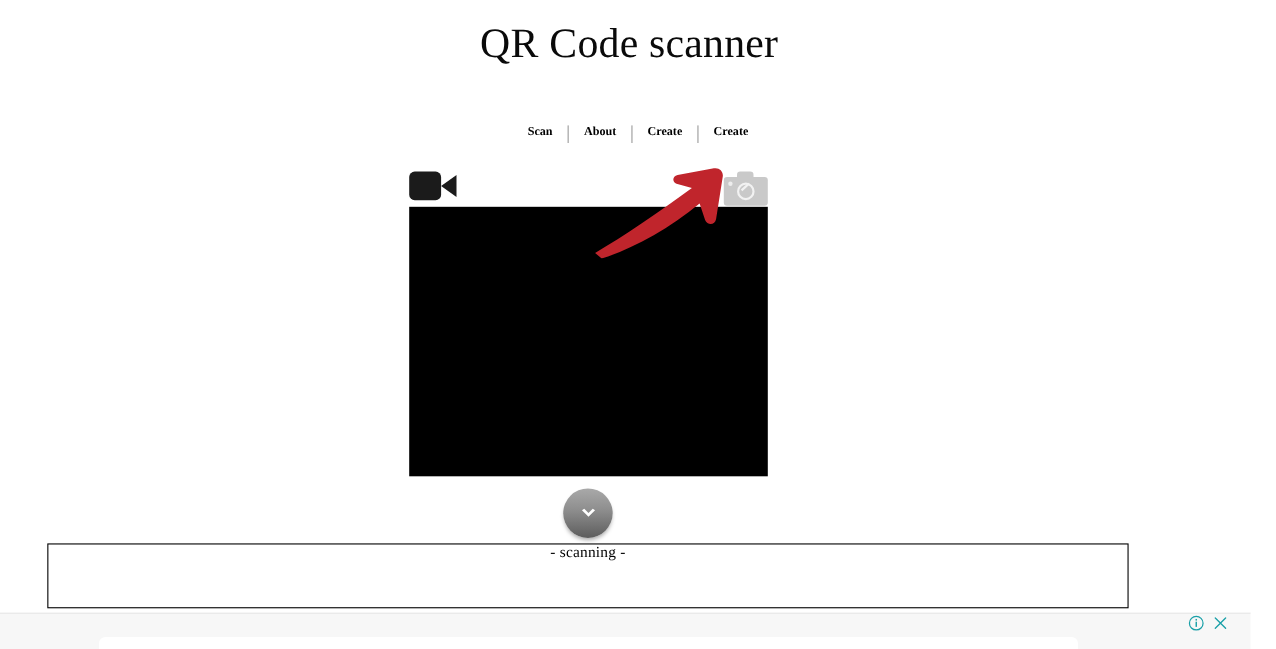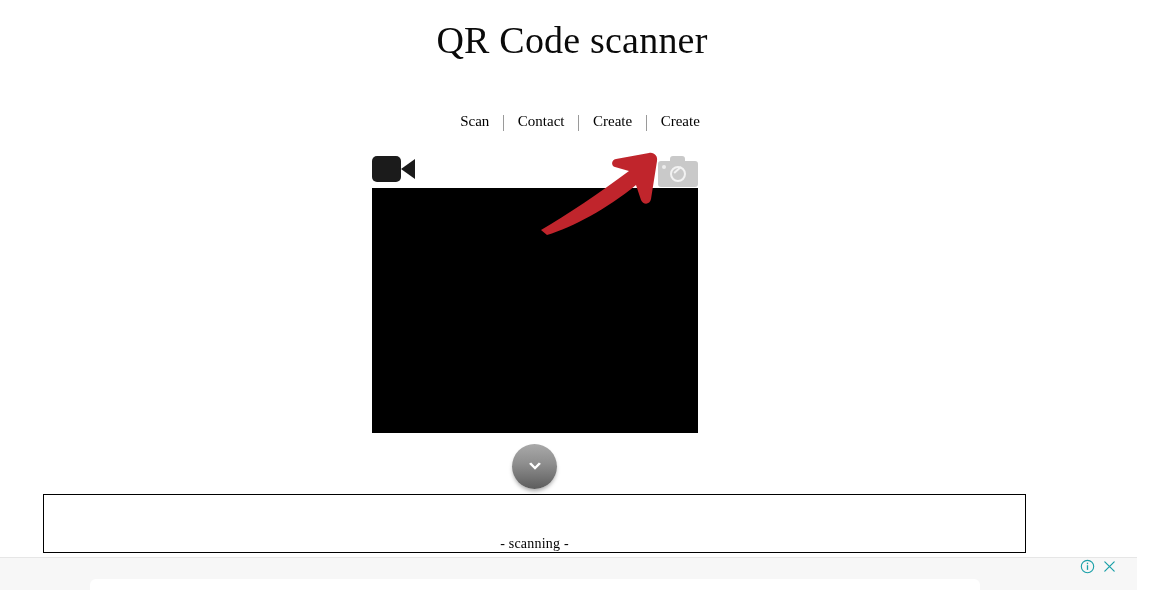--- a/index.html
+++ b/index.html
@@ -36,22 +36,22 @@
     position: absolute;
     top: 108px;
     left: 0;
     width: 1160px;
     text-align: center;
     font-size: 15px;
     line-height: 22px;
   }
   .nav a {
     font-family: "Liberation Serif", "DejaVu Serif", serif;
-    font-weight: normal;
-    font-size: 15px;
+    font-weight: bold;
+    font-size: 11px;
     color: #000000;
     text-decoration: none;
     padding: 0 9px;
     display: inline-block;
     vertical-align: middle;
   }
   .nav .sep {
     display: inline-block;
     vertical-align: middle;
     width: 1px;
@@ -213,21 +213,21 @@
   .result-box {
     position: absolute;
     left: 43px;
     top: 494px;
     width: 983px;
     height: 59px;
     border: 1.5px solid #000000;
     box-sizing: border-box;
     background: #ffffff;
     display: flex;
-    align-items: flex-end;
+    align-items: flex-start;
     justify-content: center;
   }
   .result-text {
     font-family: "Liberation Serif", "DejaVu Serif", serif;
     font-size: 14px;
     color: #000000;
     letter-spacing: 0.2px;
   }
 
   
@@ -270,21 +270,21 @@
   }
 </style>
 </head>
 <body>
 
 <div class="page-title">QR Code scanner</div>
 
 <div class="nav">
   <a href="#">Scan</a>
   <span class="sep"></span>
-  <a href="#">Contact</a>
+  <a href="#">About</a>
   <span class="sep"></span>
   <a href="#">Create</a>
   <span class="sep"></span>
   <a href="#">Create</a>
 </div>
 
 <div class="scanner">
   <div class="scanner-toolbar">
 
     <div class="videocam-icon">

